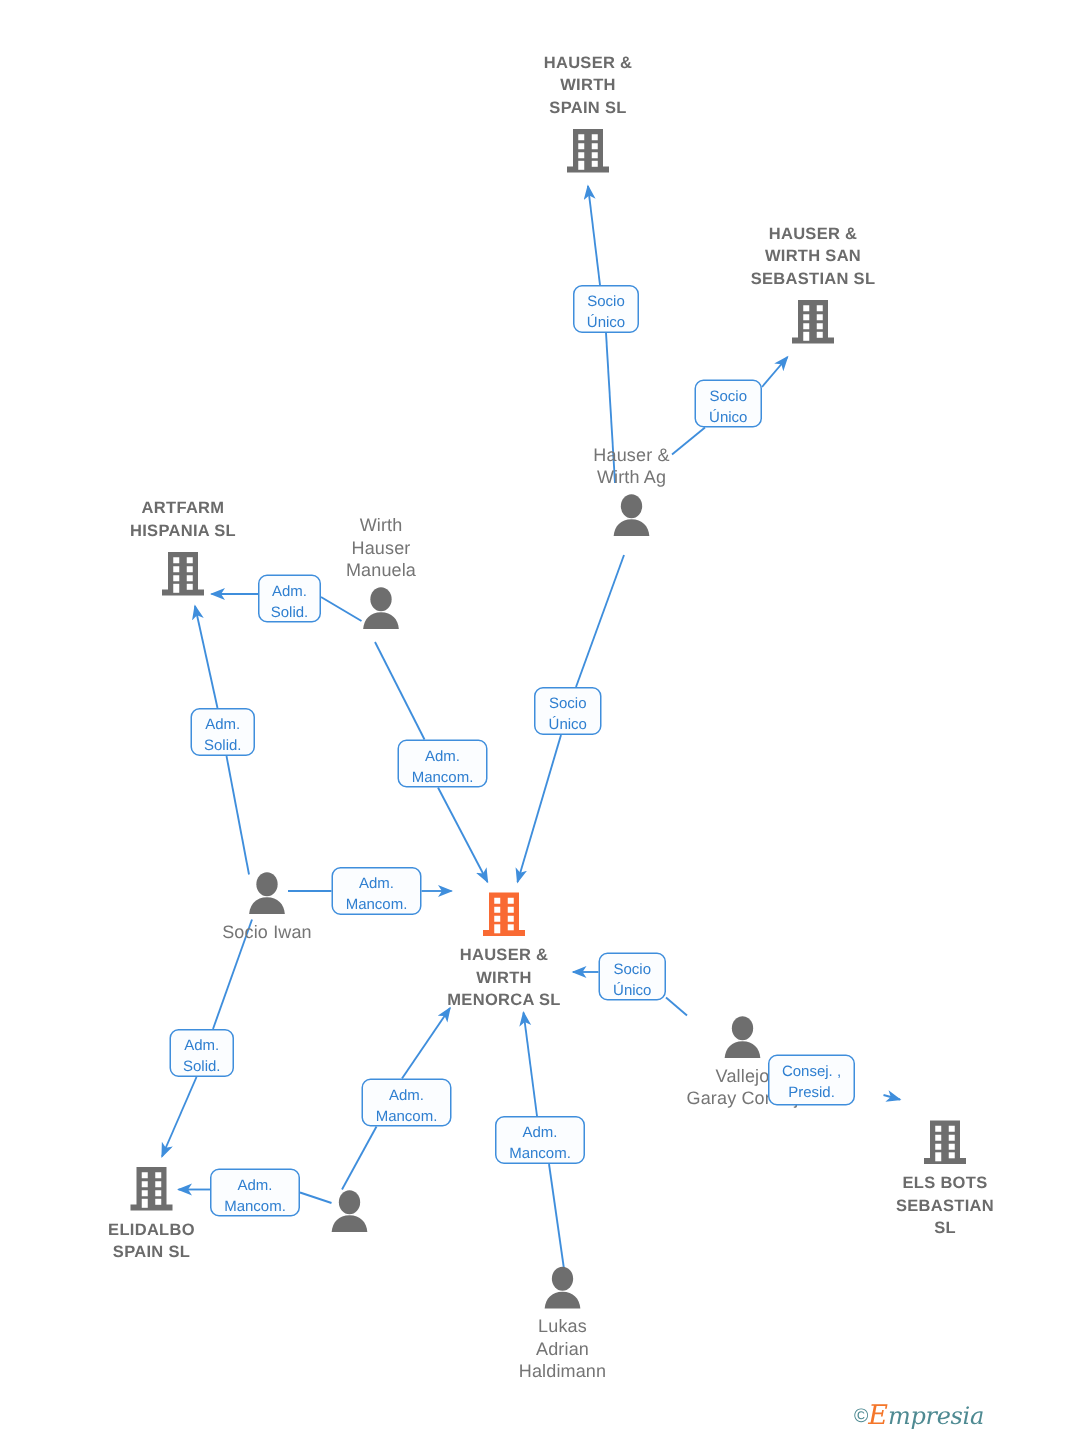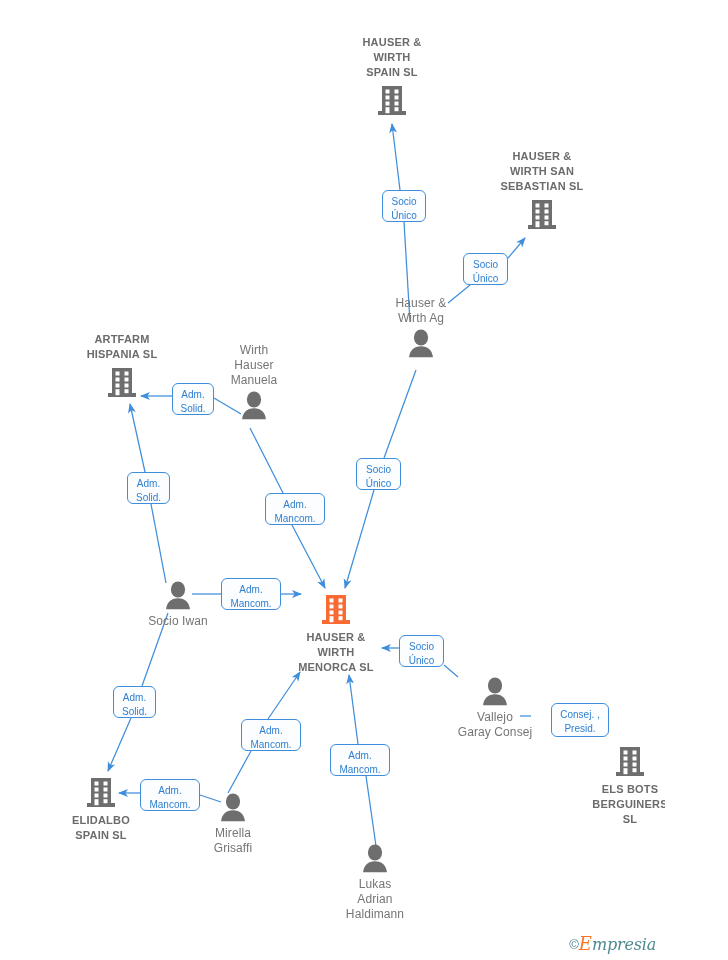--- a/index.html
+++ b/index.html
@@ -281,21 +281,21 @@
               <rect x="20.5" y="6.5" width="4" height="4"></rect>
               <rect x="11.5" y="12.5" width="4" height="4"></rect>
               <rect x="20.5" y="12.5" width="4" height="4"></rect>
               <rect x="11.5" y="18.5" width="4" height="4"></rect>
               <rect x="20.5" y="18.5" width="4" height="4"></rect>
               <rect x="11.5" y="24.2" width="4" height="6"></rect>
               <rect x="20.5" y="24.2" width="4" height="4"></rect>
             </g>
           </svg></span>
         <span class="lbl">ELS BOTS
-BERGUINERS
+SEBASTIAN
 SL</span>
       </div>
       <div class="node company below" style="left: 101px; top: 775px; text-align: center;">
         <span class="ico"><svg width="36" height="36" viewBox="0 0 36 36" aria-hidden="true">
             <g fill="#6e6e6e">
               <rect x="8" y="3" width="20" height="28"></rect>
               <rect x="4" y="28" width="28" height="4"></rect>
             </g>
             <g fill="#ffffff">
               <rect x="11.5" y="6.5" width="4" height="4"></rect>
@@ -311,22 +311,20 @@
         <span class="lbl">ELIDALBO
 SPAIN  SL</span>
       </div>
       <div class="node person below" style="left: 233px; top: 792px;">
         <span class="ico"><svg width="34" height="32" viewBox="0 0 34 32" aria-hidden="true">
             <g fill="#6e6e6e">
               <ellipse cx="17" cy="9.5" rx="7.1" ry="8"></ellipse>
               <path d="M17 18.2c-7.1 0-11.4 4.6-11.9 11.1h23.8C28.4 22.8 24.1 18.2 17 18.2z"></path>
             </g>
           </svg></span>
-        <span class="lbl">Mirella
-Grisaffi</span>
       </div>
       <div class="node person below" style="left: 375px; top: 843px;">
         <span class="ico"><svg width="34" height="32" viewBox="0 0 34 32" aria-hidden="true">
             <g fill="#6e6e6e">
               <ellipse cx="17" cy="9.5" rx="7.1" ry="8"></ellipse>
               <path d="M17 18.2c-7.1 0-11.4 4.6-11.9 11.1h23.8C28.4 22.8 24.1 18.2 17 18.2z"></path>
             </g>
           </svg></span>
         <span class="lbl">Lukas
 Adrian
@@ -352,20 +350,20 @@
       <div class="chip" style="left: 113px; top: 686px; width: 43px; height: 32px;">Adm.
 Solid.</div>
       <div class="chip" style="left: 140px; top: 779px; width: 60px; height: 32px;">Adm.
 Mancom.</div>
       <div class="chip" style="left: 241px; top: 719px; width: 60px; height: 32px;">Adm.
 Mancom.</div>
       <div class="chip" style="left: 330px; top: 744px; width: 60px; height: 32px;">Adm.
 Mancom.</div>
       <div class="chip" style="left: 399px; top: 635px; width: 45px; height: 32px;">Socio
 Único</div>
-      <div class="chip" style="left: 551px; top: 703px; width: 58px; height: 34px;">Consej. ,
+      <div class="chip" style="left: 512px; top: 703px; width: 58px; height: 34px;">Consej. ,
 Presid.</div>
     </div>
 
   <div id="watermark">
     <span class="c">©</span><span class="e">E</span><span class="rest">mpresia</span>
   </div>
 </div>
 
 </body></html>

